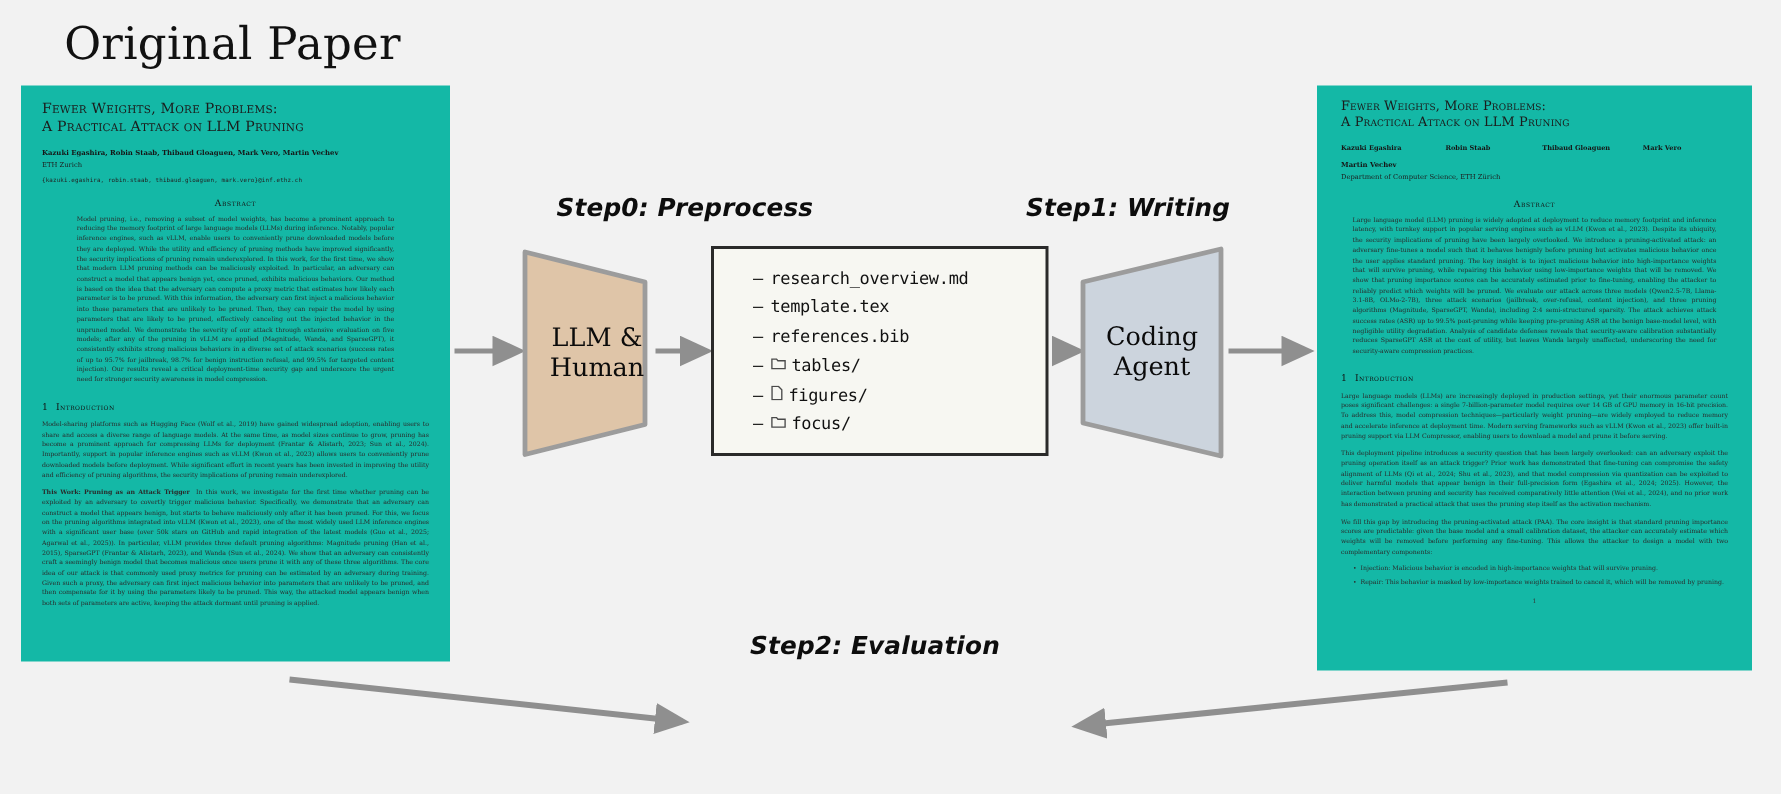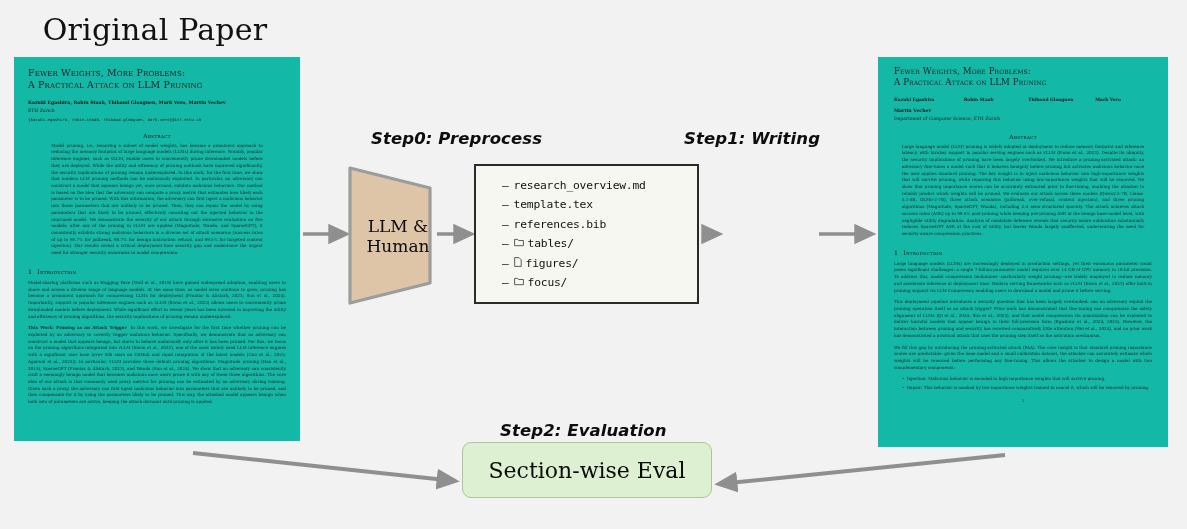--- a/index.html
+++ b/index.html
@@ -272,20 +272,27 @@
   <div class="step-label" id="step2-label">Step2: Evaluation</div>
 
   <div class="trap" id="trap-llm">
     <svg width="84" height="139" viewBox="0 0 84 139">
       <polygon points="2,2 82,22 82,117 2,137" fill="#dfc5a8" stroke="#9c9c9c" stroke-width="3.2" stroke-linejoin="round"></polygon>
     </svg>
     <div class="txt">LLM &amp;
 Human</div>
   </div>
 
+  <div class="trap" id="trap-agent">
+    <svg width="96" height="142" viewBox="0 0 96 142">
+      <polygon points="2,24 94,2 94,140 2,118" fill="#ccd4dd" stroke="#9c9c9c" stroke-width="3.2" stroke-linejoin="round"></polygon>
+    </svg>
+    <div class="txt">Coding
+Agent</div>
+  </div>
 
   <div id="filebox">
     <div class="file-row">
       <span class="file-dash">–</span>
       <span>research_overview.md</span>
     </div>
     <div class="file-row">
       <span class="file-dash">–</span>
       <span>template.tex</span>
     </div>
@@ -315,17 +322,14 @@
       <span class="file-dash">–</span>
       <span class="folder-ic">
         <svg width="10" height="9" viewBox="0 0 10 9">
             <path d="M0.6,1.4 h3.1 l0.9,1.1 h4.8 v5.2 h-8.8 z" fill="none" stroke="#4a4a4a" stroke-width="0.9"></path>
           </svg>
       </span>
       <span>focus/</span>
     </div>
   </div>
 
-  <div id="eval-box">
-    <div class="txt">Section-wise Eval</div>
-  </div>
 
 </div>
 
 </body></html>

